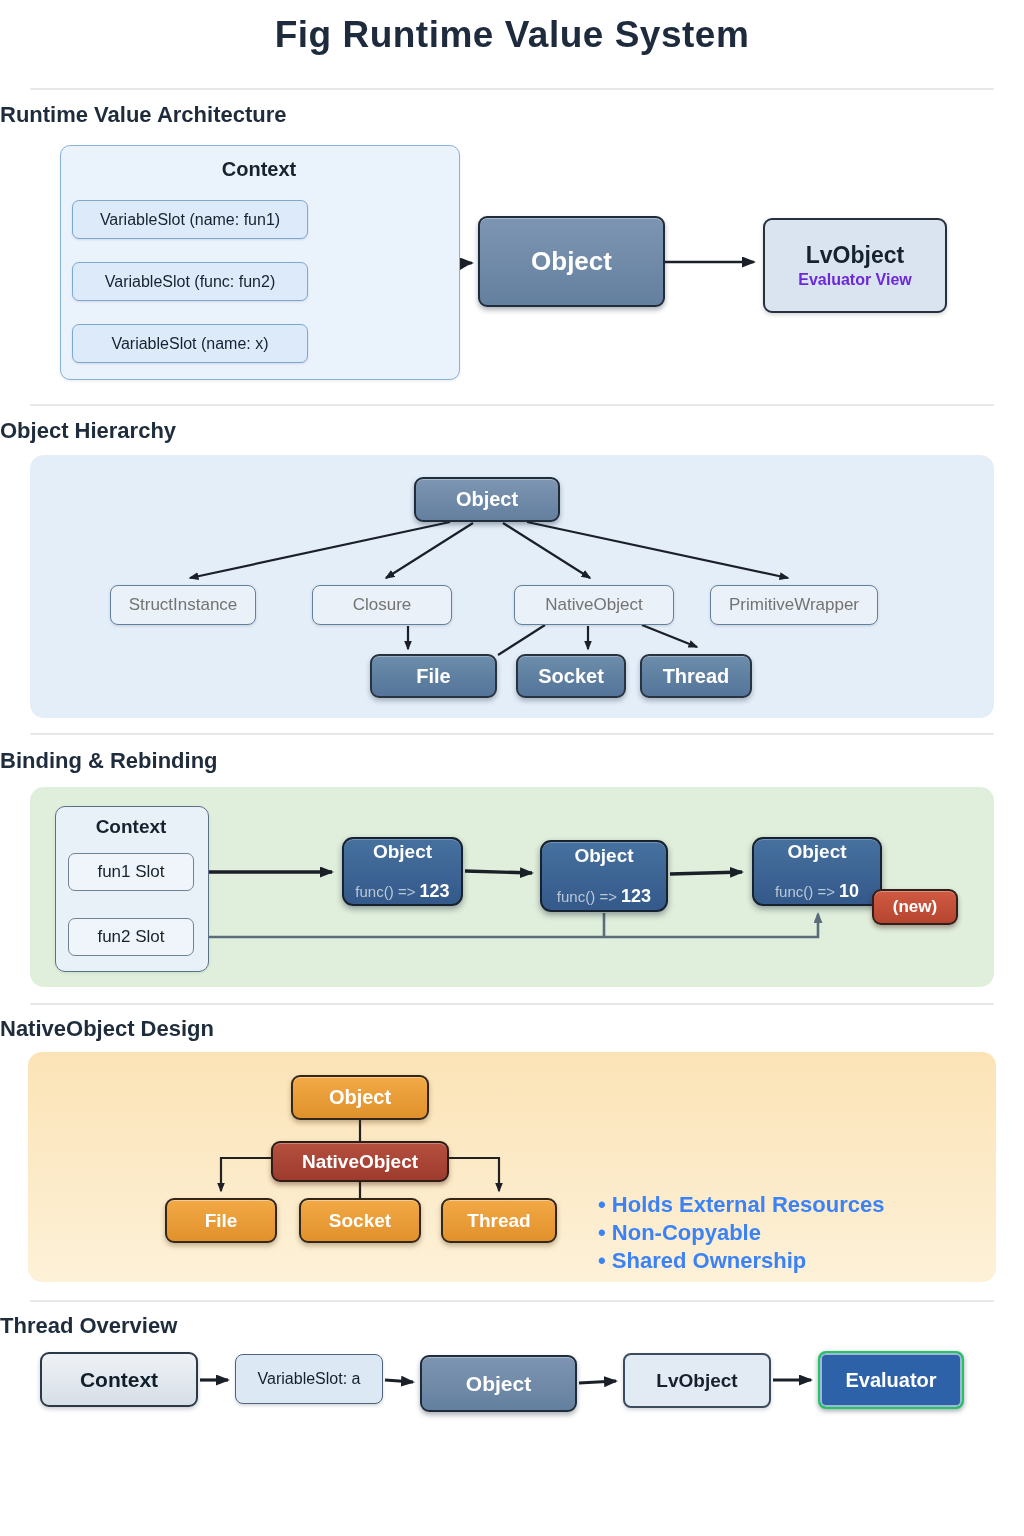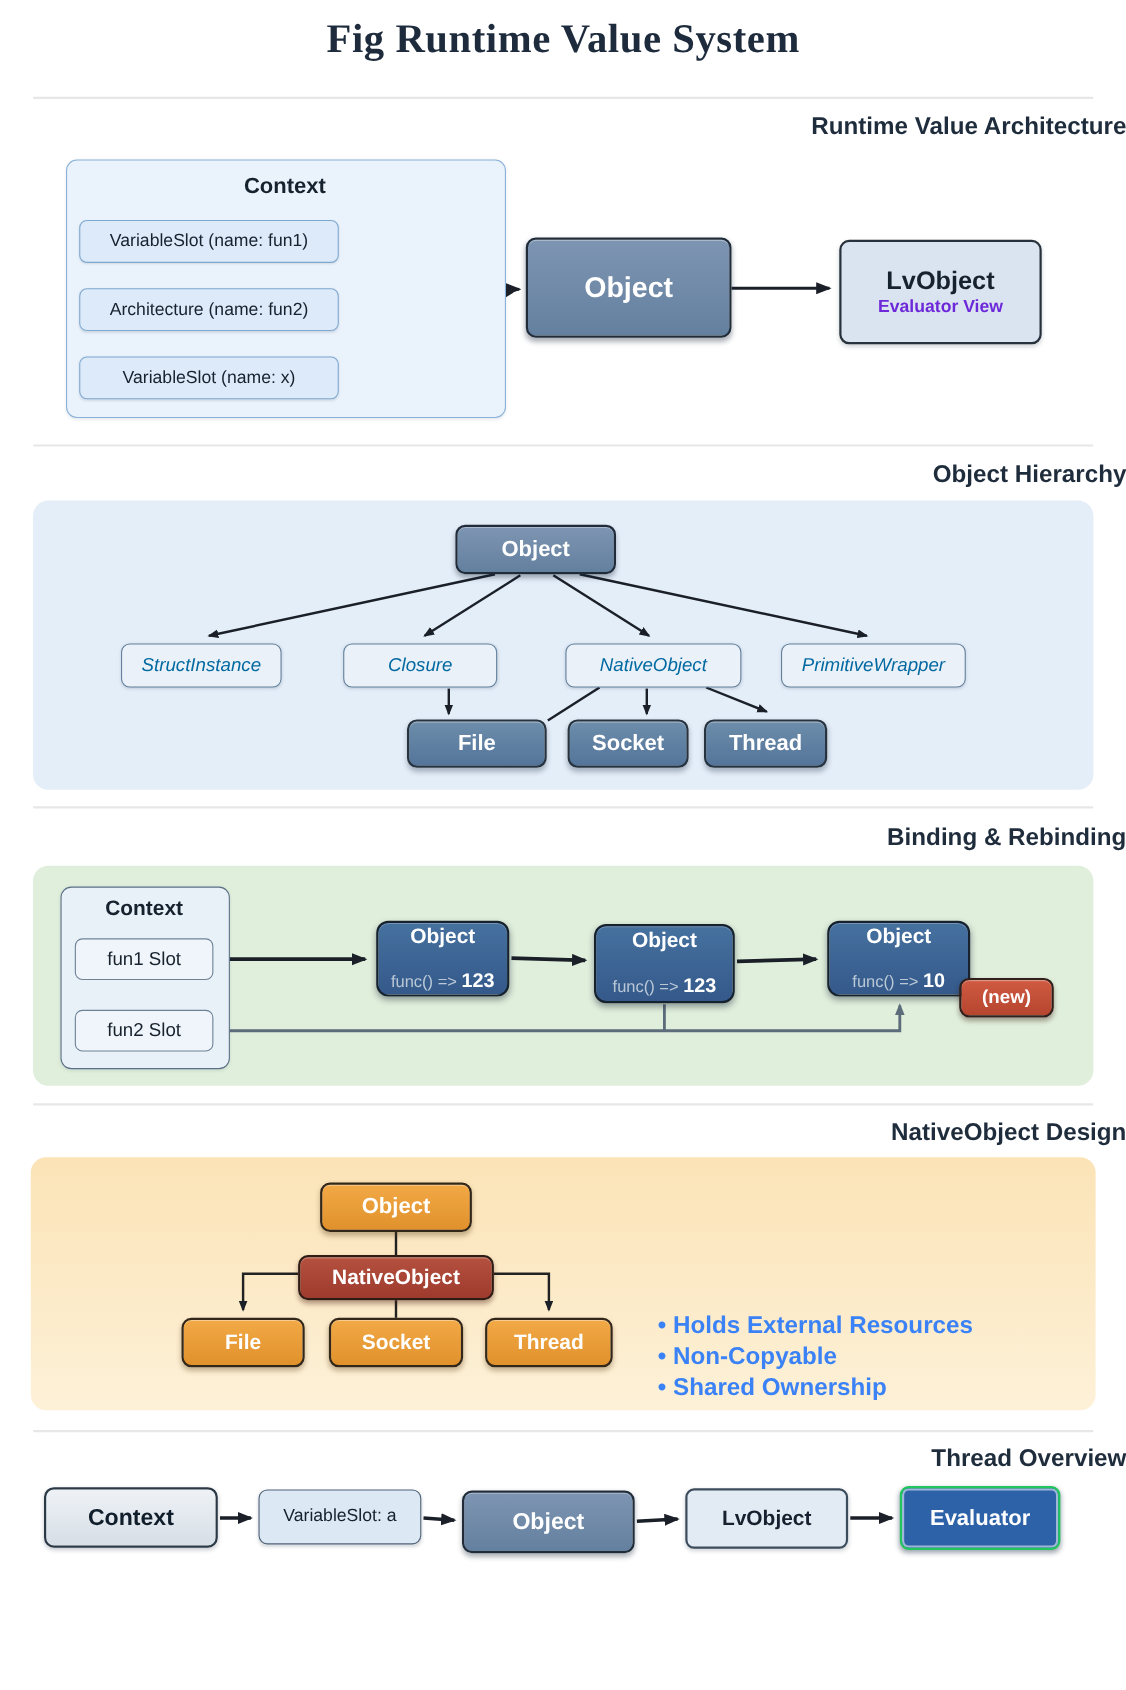--- a/index.html
+++ b/index.html
@@ -3,25 +3,25 @@
 <meta charset="utf-8">
 <style>
   html,body{margin:0;padding:0;}
   body{
     width:1024px;height:1536px;position:relative;background:#ffffff;
     font-family:"Liberation Sans", sans-serif;overflow:hidden;
   }
   .abs{position:absolute;}
   .page-title{
     width:1024px;top:14px;left:0;text-align:center;
-    font-size:37px;font-weight:800;color:#1d2b3d;letter-spacing:.5px;font-family:Liberation Serif, serif;
+    font-size:37px;font-weight:800;color:#1d2b3d;letter-spacing:.5px;
   }
   .divider{left:30px;width:964px;height:2px;background:#e7e7e7;border-radius:1px;}
   .sec-heading{
-    width:1024px;left:0;text-align:right;
+    width:1024px;left:0;text-align:left;
     font-size:22px;font-weight:700;color:#1e2c3c;
   }
   .panel{border-radius:14px;}
   .panel-blue{background:#e4eef9;}
   .panel-green{background:#e0efdb;}
   .panel-orange{background:linear-gradient(180deg,#fbe3b6 0%,#fdf1d8 100%);}
   .box{
     display:flex;align-items:center;justify-content:center;
     box-sizing:border-box;text-align:center;
   }
@@ -47,21 +47,21 @@
       inset 0 1px 0 rgba(255,255,255,.35);
   }
   .slate-sm{
     background:linear-gradient(180deg,#6d8dab 0%,#54749a 100%);
     border:2px solid #27333f;border-radius:9px;color:#ffffff;
     font-weight:700;box-shadow:0 3px 5px rgba(20,35,55,.3),
       inset 0 1px 0 rgba(255,255,255,.3);
   }
   .hier-child{
     background:#eaf1f8;border:1.5px solid #64809c;border-radius:8px;
-    font-size:17px;color:#0369a1;box-shadow:0 1px 3px rgba(40,60,85,.18);font-style:italic;
+    font-size:17px;color:#737373;box-shadow:0 1px 3px rgba(40,60,85,.18);
   }
   .lv-box{
     background:#d9e4f0;border:2px solid #27313c;border-radius:9px;
     box-shadow:0 2px 4px rgba(30,45,65,.2);flex-direction:column;
   }
   
   .obj-card{
     background:linear-gradient(180deg,#46719f 0%,#34598a 100%);
     border:2px solid #16222e;border-radius:11px;color:#fff;
     display:flex;flex-direction:column;align-items:center;justify-content:center;
@@ -181,21 +181,21 @@
 <div class="layer-boxes">
 
   <div class="abs page-title">Fig Runtime Value System</div>
   <div class="abs divider" style="top:88px;"></div>
 
   <div class="abs sec-heading" style="top:102px;">Runtime Value Architecture</div>
 
   <div class="abs ctx-box" style="left:60px;top:145px;width:398px;height:233px;"></div>
   <div class="abs ctx-label" style="left:60px;top:158px;width:398px;text-align:center;">Context</div>
   <div class="abs box slot" style="left:72px;top:200px;width:236px;height:39px;">VariableSlot (name: fun1)</div>
-  <div class="abs box slot" style="left:72px;top:262px;width:236px;height:39px;">Architecture (name: fun2)</div>
+  <div class="abs box slot" style="left:72px;top:262px;width:236px;height:39px;">VariableSlot (func: fun2)</div>
   <div class="abs box slot" style="left:72px;top:324px;width:236px;height:39px;">VariableSlot (name: x)</div>
 
   <div class="abs box slate" style="left:478px;top:216px;width:187px;height:91px;font-size:26px;">Object</div>
 
   <div class="abs box lv-box" style="left:763px;top:218px;width:184px;height:95px;">
     <div style="font-size:23px;font-weight:800;color:#16222e;">LvObject</div>
     <div style="font-size:16px;font-weight:700;color:#6d28d9;margin-top:2px;">Evaluator View</div>
   </div>
 
   <div class="abs divider" style="top:404px;"></div>

